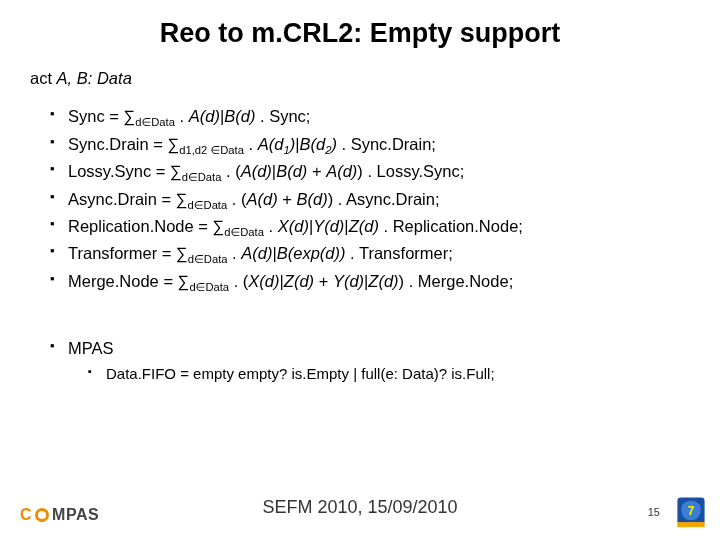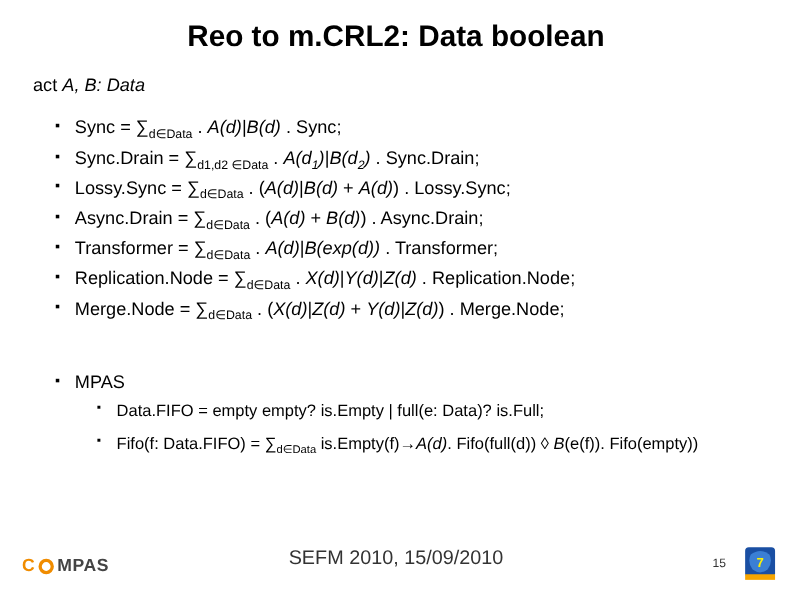--- a/index.html
+++ b/index.html
@@ -126,40 +126,39 @@
     bottom: 4px;
     width: 34px;
     height: 34px;
   }
   .logo-right svg { width: 34px; height: 34px; }
 </style>
 </head>
 <body>
 <div class="slide">
 
-<h1 class="title">Reo to m.CRL2: Data boolean</h1>
+<h1 class="title">Reo to m.CRL2: Empty support</h1>
 
 <div class="content">
   <div class="act-line">act <span class="ital">A, B: Data</span></div>
   <ul class="bullets">
     <li>Sync = ∑<span class="sub-txt">d∈Data</span> . <span class="ital">A(d)</span>|<span class="ital">B(d)</span> . Sync;</li>
     <li>Sync.Drain = ∑<span class="sub-txt">d1,d2 ∈Data</span> . <span class="ital">A(d<span class="sub-txt">1</span>)</span>|<span class="ital">B(d<span class="sub-txt">2</span>)</span> . Sync.Drain;</li>
     <li>Lossy.Sync = ∑<span class="sub-txt">d∈Data</span> . (<span class="ital">A(d)</span>|<span class="ital">B(d)</span> + <span class="ital">A(d)</span>) . Lossy.Sync;</li>
     <li>Async.Drain = ∑<span class="sub-txt">d∈Data</span> . (<span class="ital">A(d)</span> + <span class="ital">B(d)</span>) . Async.Drain;</li>
+    <li>Replication.Node = ∑<span class="sub-txt">d∈Data</span> . <span class="ital">X(d)</span>|<span class="ital">Y(d)</span>|<span class="ital">Z(d)</span> . Replication.Node;</li>
     <li>Transformer = ∑<span class="sub-txt">d∈Data</span> . <span class="ital">A(d)</span>|<span class="ital">B(exp(d))</span> . Transformer;</li>
-    <li>Replication.Node = ∑<span class="sub-txt">d∈Data</span> . <span class="ital">X(d)</span>|<span class="ital">Y(d)</span>|<span class="ital">Z(d)</span> . Replication.Node;</li>
     <li>Merge.Node = ∑<span class="sub-txt">d∈Data</span> . (<span class="ital">X(d)</span>|<span class="ital">Z(d)</span> + <span class="ital">Y(d)</span>|<span class="ital">Z(d)</span>) . Merge.Node;</li>
   </ul>
   <div class="gap"></div>
   <ul class="bullets">
     <li>
       <span>MPAS</span>
       <ul class="sub">
         <li>Data.FIFO = empty empty? is.Empty | full(e: Data)? is.Full;</li>
-        <li>Fifo(f: Data.FIFO) = ∑<span class="sub-txt">d∈Data</span> is.Empty(f)→<span class="ital">A(d)</span>. Fifo(full(d)) ◊ <span class="ital">B</span>(e(f)). Fifo(empty))</li>
       </ul>
     </li>
   </ul>
 </div>
 
 <div class="footer">
   <div class="logo-left">
     <span class="c1">C</span>
         <span class="ring"></span>
         <span>MPAS</span>

